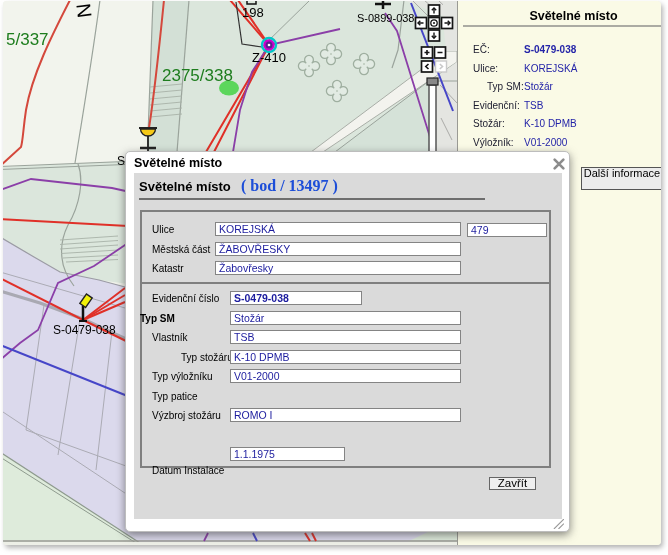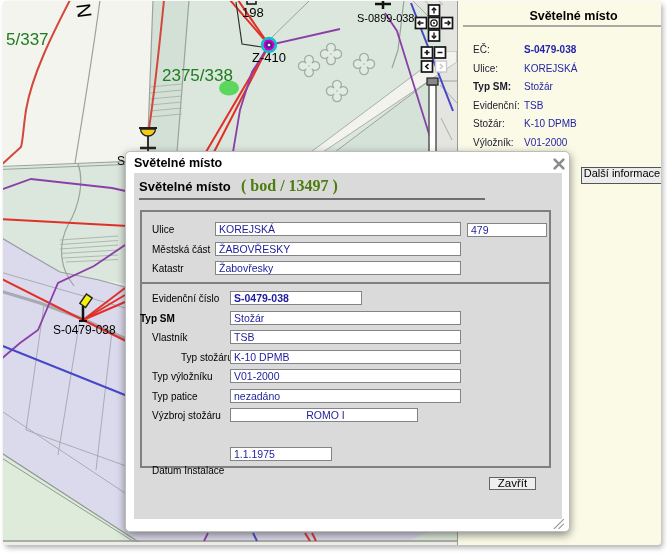--- a/index.html
+++ b/index.html
@@ -7,30 +7,30 @@
 body{font-family:"Liberation Sans",sans-serif;position:relative;}
 #win{position:absolute;left:3px;top:1px;width:658px;height:544px;border-radius:4px;
 box-shadow:2px 3px 5px rgba(120,120,120,.55);overflow:hidden;background:#F0F2EA;}
 #mapsvg{position:absolute;left:-3px;top:-1px;}
 #sidebar{position:absolute;left:454px;top:0;width:204px;height:544px;background:#FAFAE6;border-left:1px solid #9A9A94;}
 #sidebar .title{position:absolute;left:14px;top:8px;width:100%;text-align:center;font-weight:bold;font-size:12.5px;color:#000;}
 #sidebar .uline{position:absolute;left:5px;top:24px;width:199px;height:2px;background:#ABABA3;}
 .srow{position:absolute;font-size:10px;white-space:nowrap;padding-left:10px;}
 .slab{color:#1b1b2e;}
 .sval{color:#2424A8;}
-#dalsi{position:absolute;left:578px;top:166px;width:82px;height:17px;background:#ECECEC;
+#dalsi{position:absolute;left:578px;top:166px;width:82px;height:23px;background:#ECECEC;
 border:1.5px solid #555;font-size:11px;color:#000;text-align:center;line-height:10px;white-space:nowrap;}
 
 #modal{position:absolute;left:125px;top:151px;width:445px;height:381px;background:#fff;
 border:1px solid #BDBDBD;border-radius:5px;box-shadow:0 3px 8px rgba(60,60,60,.6);}
 #mtitle{position:absolute;left:8px;top:4px;font-size:12.5px;font-weight:bold;color:#000;}
 #mclose{position:absolute;left:426px;top:5px;width:14px;height:14px;}
 #mgrey{position:absolute;left:8px;top:21px;width:428px;height:346px;background:#DADADA;}
 #mhead{position:absolute;left:5px;top:6px;font-size:13px;font-weight:bold;color:#000;white-space:nowrap;}
-#mhead .bod{position:absolute;left:102px;top:-2px;font-family:"Liberation Serif",serif;font-size:16px;color:#4d7c0f;white-space:nowrap;}
+#mhead .bod{position:absolute;left:102px;top:-2px;font-family:"Liberation Serif",serif;font-size:16px;color:#1d4ed8;white-space:nowrap;}
 #mhr{position:absolute;left:5px;top:25px;width:346px;height:2px;background:#6e6e6e;}
 #mbox{position:absolute;left:6px;top:37px;width:411px;height:258px;border:2px solid #7F7F7F;}
 #msep{position:absolute;left:6px;top:109px;width:411px;height:2px;background:#7F7F7F;}
 .mlab{position:absolute;font-size:10px;color:#000;white-space:nowrap;}
 .minp{position:absolute;height:14px;background:#fff;border:1px solid #848484;font-size:10.5px;
 color:#1C1C9E;line-height:12px;padding-left:3px;white-space:nowrap;overflow:hidden;}
 #zavrit{position:absolute;left:355px;top:304px;width:47px;height:13px;background:#EFEFEF;
 border:1px solid #666;font-size:11.5px;text-align:center;line-height:11px;color:#000;}
 #rsz{position:absolute;right:5px;bottom:2px;width:12px;height:10px;}
 </style>
@@ -233,21 +233,21 @@
 <text x="79" y="19" font-size="20" fill="#000" transform="rotate(83 86 10)">N</text>
 </g>
 </svg>
 <div id="sidebar">
 <div class="title">Světelné místo</div>
 <div class="uline"></div>
 <div class="srow slab" style="left:5px;top:43px;">EČ:</div>
 <div class="srow sval" style="left:56px;top:43px;font-weight:bold;">S-0479-038</div>
 <div class="srow slab" style="left:5px;top:61.5px;">Ulice:</div>
 <div class="srow sval" style="left:56px;top:61.5px;">KOREJSKÁ</div>
-<div class="srow slab" style="left:5px;top:80px;font-weight:bold;">Typ SM:</div>
+<div class="srow slab" style="left:19px;top:80px;">Typ SM:</div>
 <div class="srow sval" style="left:56px;top:80px;">Stožár</div>
 <div class="srow slab" style="left:5px;top:98.5px;">Evidenční:</div>
 <div class="srow sval" style="left:56px;top:98.5px;">TSB</div>
 <div class="srow slab" style="left:5px;top:117px;">Stožár:</div>
 <div class="srow sval" style="left:56px;top:117px;">K-10 DPMB</div>
 <div class="srow slab" style="left:5px;top:135.5px;">Výložník:</div>
 <div class="srow sval" style="left:56px;top:135.5px;">V01-2000</div>
 </div>
 <div id="dalsi">Další informace</div>
 </div>
@@ -272,23 +272,22 @@
 <div class="minp" style="left:96px;top:118px;width:132px;font-weight:bold;">S-0479-038</div>
 <div class="mlab" style="left:6px;top:139.5px;font-weight:bold;">Typ SM</div>
 <div class="minp" style="left:96px;top:137.5px;width:231px;">Stožár</div>
 <div class="mlab" style="left:18px;top:159px;">Vlastník</div>
 <div class="minp" style="left:96px;top:157px;width:231px;">TSB</div>
 <div class="mlab" style="left:18px;top:178.5px;margin-left:29px;">Typ stožáru</div>
 <div class="minp" style="left:96px;top:176.5px;width:231px;">K-10 DPMB</div>
 <div class="mlab" style="left:18px;top:198px;">Typ výložníku</div>
 <div class="minp" style="left:96px;top:196px;width:231px;">V01-2000</div>
 <div class="mlab" style="left:18px;top:217.5px;">Typ patice</div>
-<div class="minp" style="left:96px;top:215.5px;width:231px;">nezadáno</div>
 <div class="mlab" style="left:18px;top:237px;">Výzbroj stožáru</div>
-<div class="minp" style="left:96px;top:235px;width:188px;text-align:center;">ROMO I</div>
+<div class="minp" style="left:96px;top:235px;width:231px;">ROMO I</div>
 <div class="mlab" style="left:18px;top:275.5px;margin-top:16px;">Datum Instalace</div>
-<div class="minp" style="left:96px;top:273.5px;width:102px;">1.1.1975</div>
+<div class="minp" style="left:96px;top:273.5px;width:115px;">1.1.1975</div>
 <div id="zavrit">Zavřít</div>
 </div>
 <svg id="rsz" viewBox="0 0 13 11">
       <path d="M2,11 L13,0 M7,11 L13,5" stroke="#999" stroke-width="1.2"></path>
     </svg>
 </div>
 
 </body></html>

